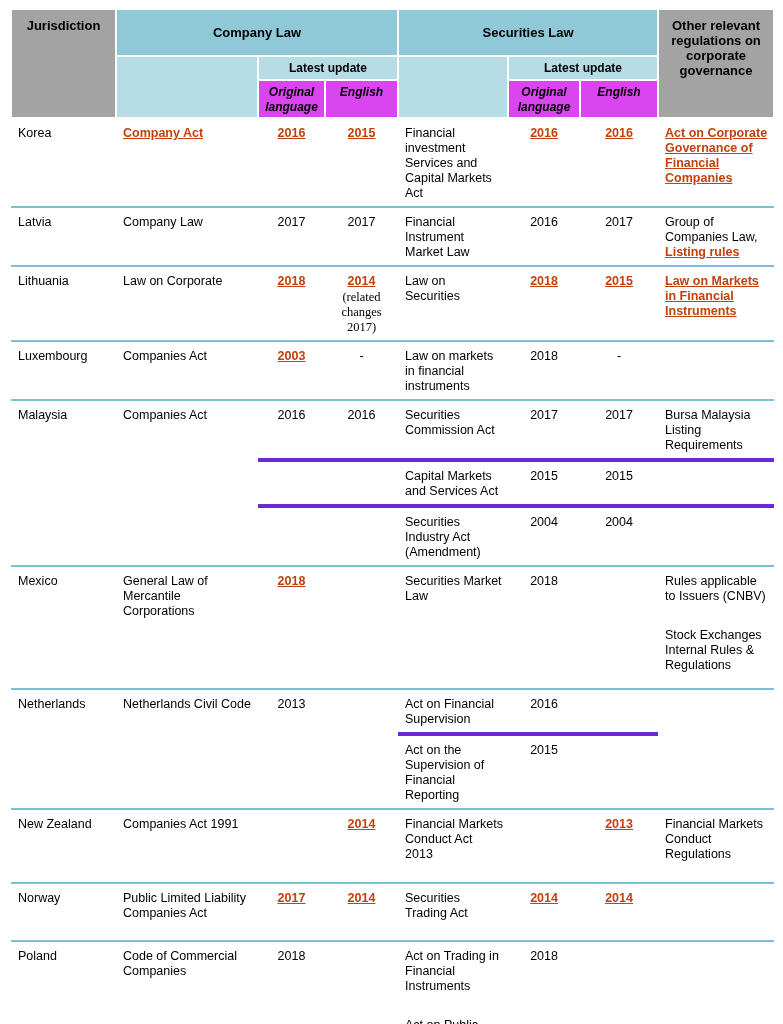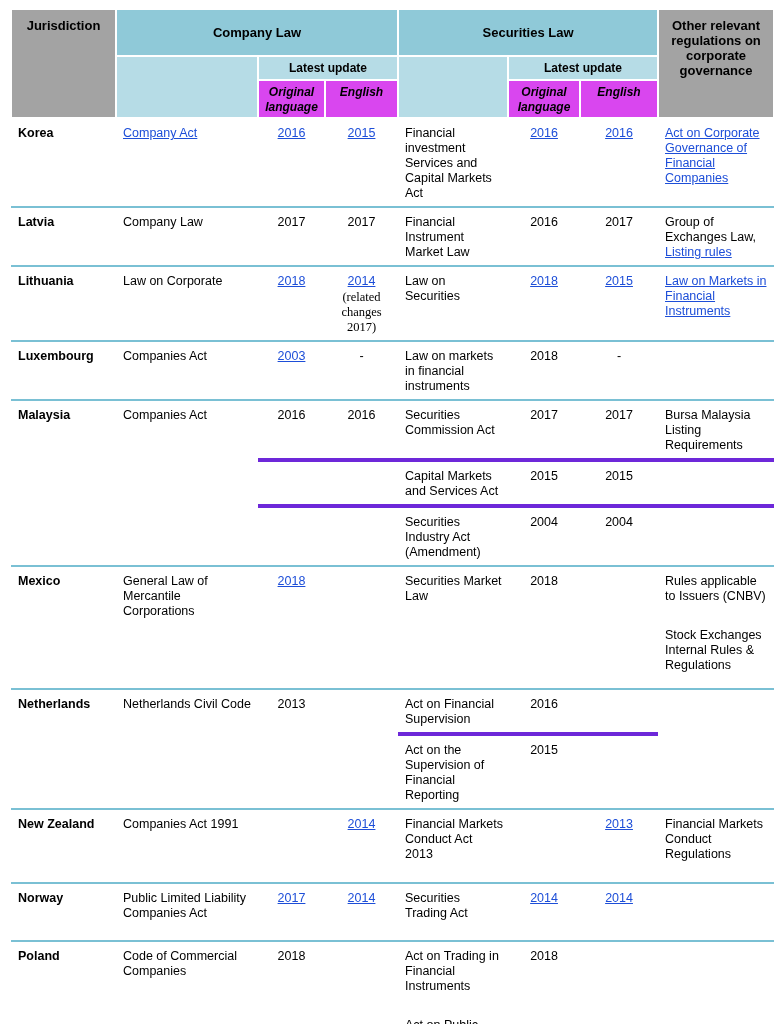--- a/index.html
+++ b/index.html
@@ -31,27 +31,28 @@
   .merged { background: #a3a3a3; font-size: 13px; vertical-align: top; padding-top: 8px; }
   .mid    { background: #b6dce6; font-size: 12px; vertical-align: middle; }
   .lite   { background: #d946ef; font-size: 12px; font-style: italic; vertical-align: top; padding-top: 4px; }
   
   tbody td {
     vertical-align: top;
     padding: 7px 5px 5px 7px;
     text-align: left;
   }
   tbody td.num { text-align: center; padding-left: 2px; padding-right: 2px; }
-  td.jur { font-weight: bold; margin-left: 16px; }
+  td.jur { font-weight: normal; margin-left: 16px; }
   tr.rowsep > td { border-top: 2px solid #7ac0d4; }
   td.subsep { border-top: 4px solid #6d28d9; }
   a.lnk {
-    color: #1d4ed8;
+    color: #c2410c;
     text-decoration: underline;
     cursor: pointer;
+    font-weight: bold;
   }
   .para + .para { margin-top: 24px; }
   .note { margin-top: 1px; font-family: Liberation Serif, serif; }
 </style>
 </head>
 <body>
 
 <table class="reg">
   <colgroup>
     <col style="width:105px">
@@ -99,21 +100,21 @@
     </tr>
 
     <tr class="rowsep" style="height:56px">
       <td class="jur">Latvia</td>
       <td><span>Company Law</span></td>
       <td class="num"><span>2017</span></td>
       <td class="num"><span>2017</span></td>
       <td><span>Financial Instrument Market Law</span></td>
       <td class="num"><span>2016</span></td>
       <td class="num"><span>2017</span></td>
-      <td><span>Group of Exchanges Law,</span> <a class="lnk">Listing rules</a></td>
+      <td><span>Group of Companies Law,</span> <a class="lnk">Listing rules</a></td>
     </tr>
 
     <tr class="rowsep" style="height:65px">
       <td class="jur">Lithuania</td>
       <td><span>Law on Corporate</span></td>
       <td class="num"><a class="lnk">2018</a></td>
       <td class="num"><a class="lnk">2014</a><div class="note">(related changes 2017)</div></td>
       <td><span>Law on Securities</span></td>
       <td class="num"><a class="lnk">2018</a></td>
       <td class="num"><a class="lnk">2015</a></td>

